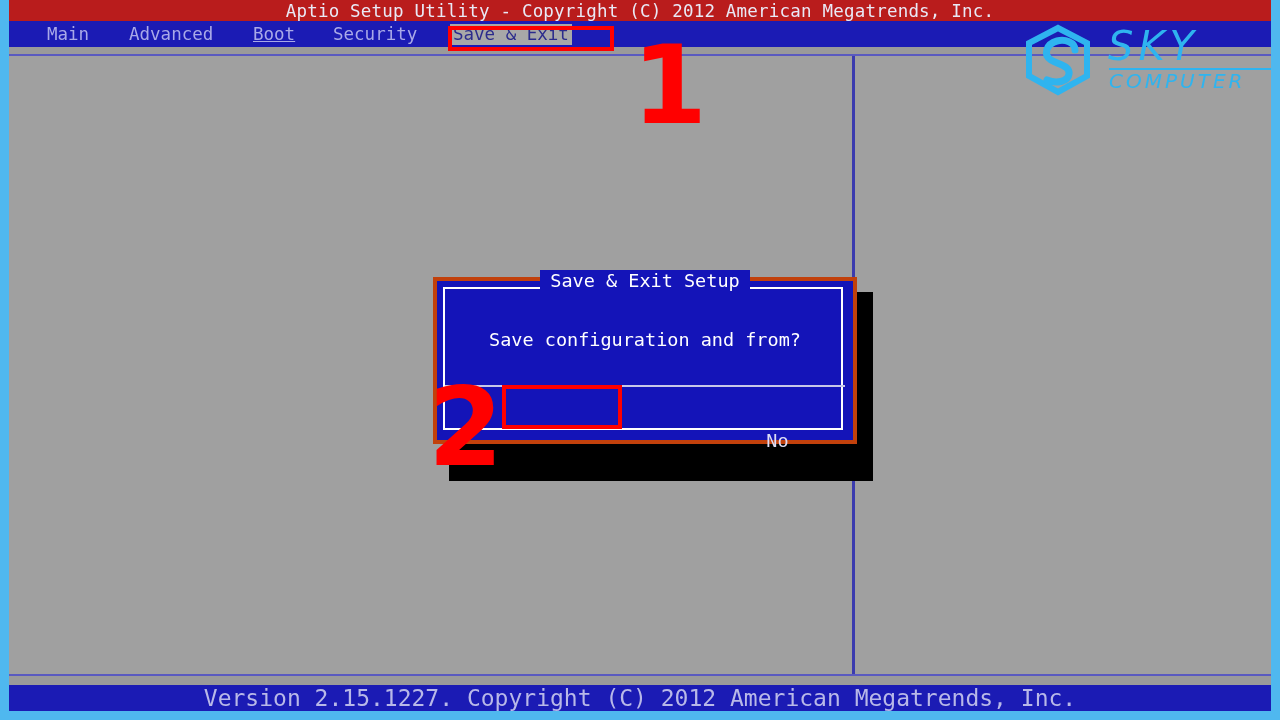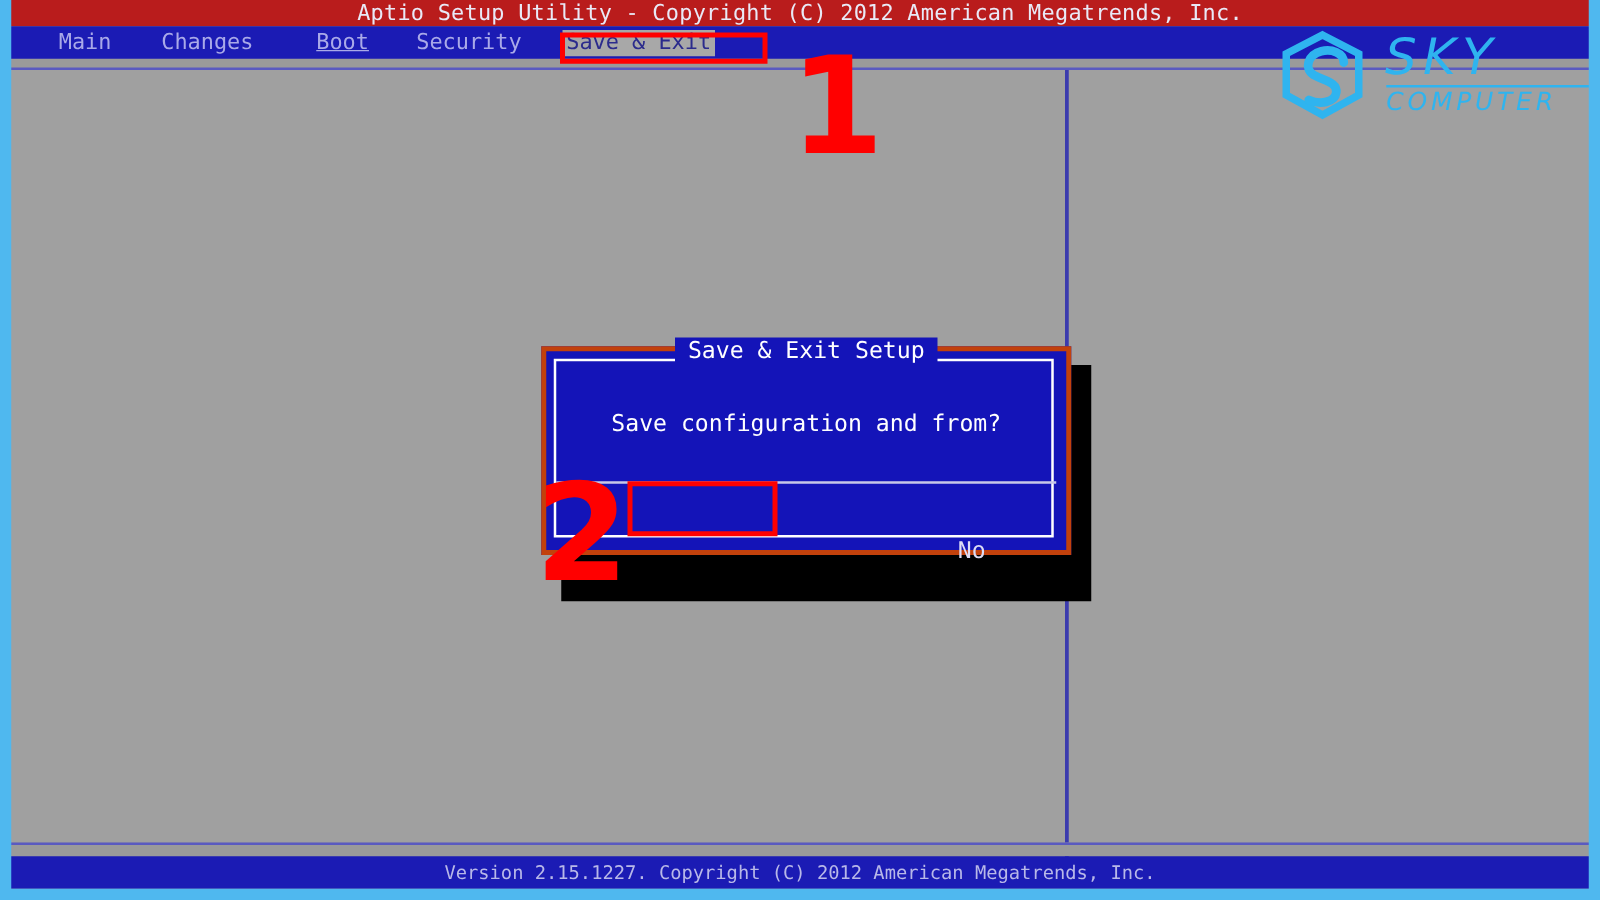--- a/index.html
+++ b/index.html
@@ -155,21 +155,21 @@
     width: 1280px; height: 26px;
     background: #1b1bb4;
     z-index: 10;
   }
   .versionbar .version-text {
     position: absolute;
     left: 0; top: 1px;
     width: 1280px;
     text-align: center;
     color: #b8b8e8;
-    font-size: 15px;
+    font-size: 23px;
     line-height: 24px;
     white-space: pre;
   }
 
   
   .modal-shadow {
     position: absolute;
     left: 449px; top: 292px;
     width: 424px; height: 189px;
     background: #000000;
@@ -308,21 +308,21 @@
 <body>
 
 <div id="screen">
 
   <div class="titlebar">
     <div class="title-text">Aptio Setup Utility - Copyright (C) 2012 American Megatrends, Inc.</div>
   </div>
 
   <div class="menubar">
     <div class="menu-item" id="tab-0" style="left:44px;">Main</div>
-    <div class="menu-item" id="tab-1" style="left:126px;">Changes</div>
+    <div class="menu-item" id="tab-1" style="left:126px;">Advanced</div>
     <div class="menu-item" id="tab-2" style="left:250px;text-decoration:underline;">Boot</div>
     <div class="menu-item" id="tab-3" style="left:330px;">Security</div>
     <div class="menu-item active" id="tab-4" style="left:450px;">Save &amp; Exit</div>
   </div>
   <div class="menu-underline"></div>
 
   <div class="body-area"></div>
   <div class="v-divider"></div>
 
   <div class="opt selected" style="top:71px;">Save Changes and Exit</div>

